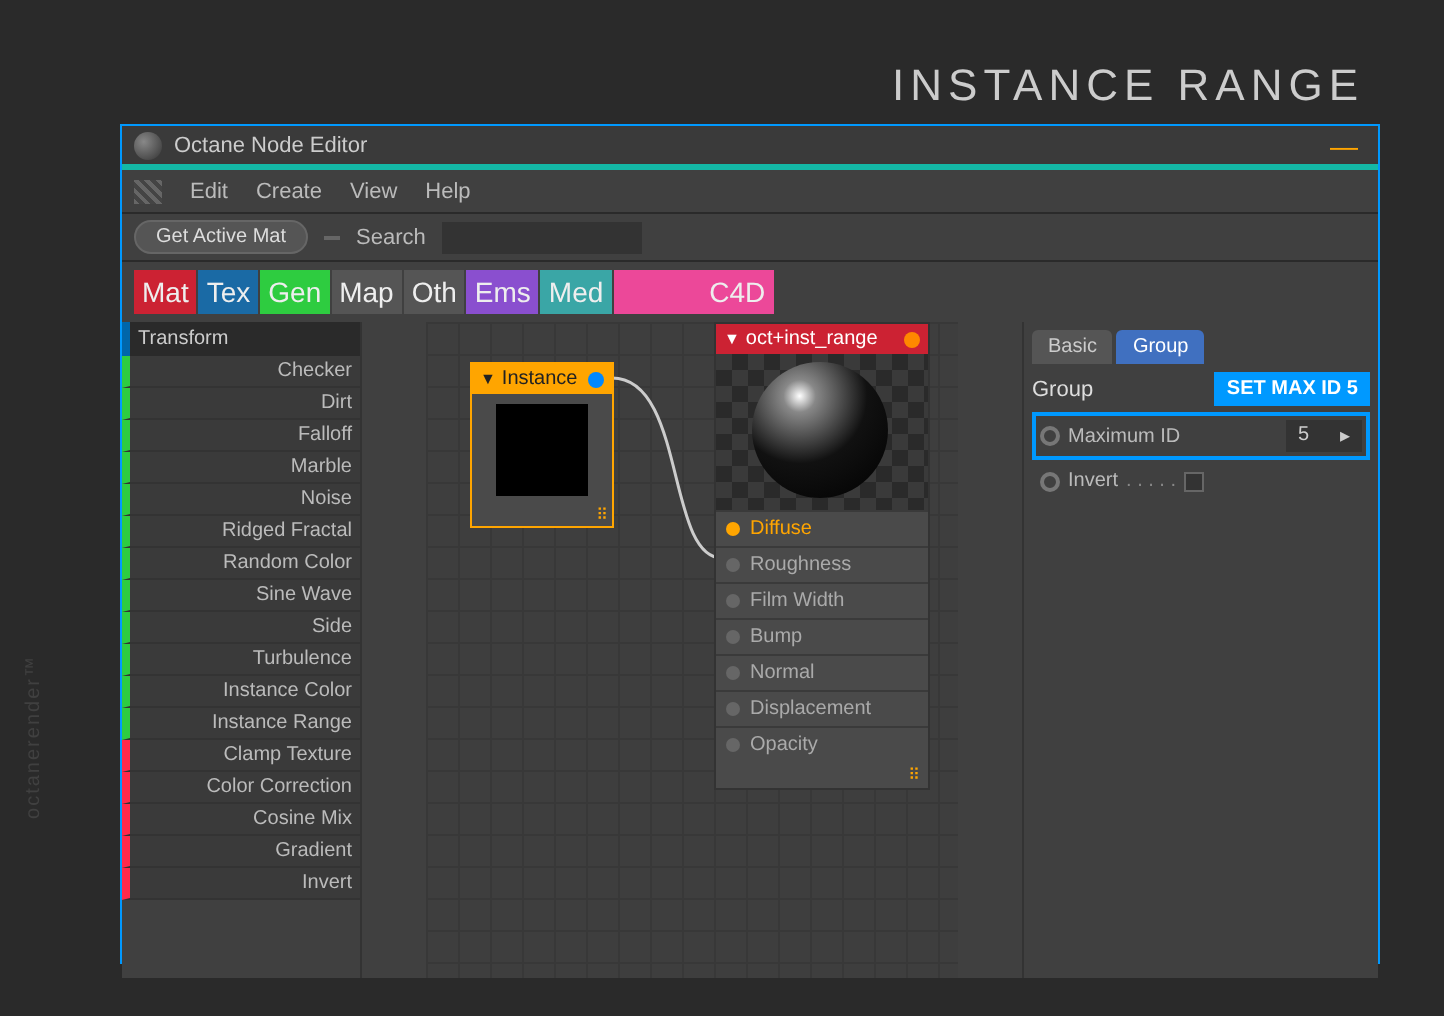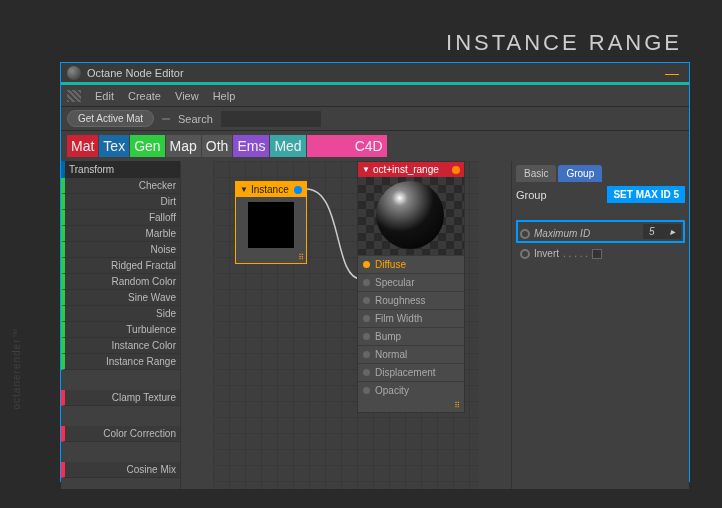--- a/index.html
+++ b/index.html
@@ -20,21 +20,21 @@
 .toolbar .sep { width:8px; height:2px; background:#666; }
 .search-label { color:#bbb; font-size:11px; }
 .search-box { width:100px; height:16px; background:#333; border:none; }
 .category-row { padding:4px 6px; display:flex; gap:1px; background:#404040; }
 .cat { font-size:14px; padding:3px 4px; color:#eee; }
 .content { display:flex; height:328px; background:#404040;gap:32px; }
 .left-panel { width:120px; overflow:hidden; border-right:1px solid #333; }
 .list-header { background:#2a2a2a; color:#ccc; font-size:10px; padding:3px 4px; border-left:4px solid #0066aa; }
 .list-item { background:#3a3a3a; color:#bbb; font-size:10px; padding:2px 4px; border-bottom:1px solid #333;text-align:right; }
 .li-green { border-left:4px solid #2ecc40; }
-.li-red { border-left:4px solid #ff2a4a;margin-top:20px; }
+.li-red { border-left:4px solid #ff2a4a; }
 .graph { flex:1; position:relative; background:#3e3e3e; background-image:linear-gradient(#383838 1px,transparent 1px),linear-gradient(90deg,#383838 1px,transparent 1px); background-size:16px 16px; }
 .node { position:absolute; }
 .instance-node { left:22px; top:20px; width:72px; border:1px solid #ffa500; }
 .node-head { background:#ffa500; color:#222; font-size:10px; padding:2px 4px; display:flex; align-items:center; gap:3px; }
 .node-head.red { background:#cc2233; color:#fff; }
 .node-head .tri { font-size:8px; }
 .node-head .port { width:8px; height:8px; border-radius:50%; margin-left:auto; }
 .instance-node .node-head .port { background:#0088ff; }
 .instance-node .body { height:56px; background:#4a4a4a; display:flex; align-items:center; justify-content:center; }
 .instance-node .swatch { width:46px; height:46px; background:#000; }
@@ -49,21 +49,21 @@
 .mat-foot { text-align:right; color:#ffa500; font-size:8px; padding:2px 4px; }
 svg.wire { position:absolute; left:0; top:0; width:100%; height:100%; pointer-events:none; }
 .right-panel { width:178px; background:#404040; border-left:1px solid #333; padding:4px; position:relative; }
 .tabs { display:flex; gap:2px; }
 .tab { font-size:10px; padding:3px 8px; border-radius:3px 3px 0 0; }
 .tab.basic { background:#555; color:#ccc; }
 .tab.group { background:#4070c0; color:#fff; }
 .group-head { display:flex; align-items:center; margin-top:4px; }
 .group-head .lbl { font-size:11px; color:#ddd; }
 .callout { background:#0099ff; color:#fff; font-size:10px; font-weight:bold; padding:3px 6px; margin-left:auto; }
-.param-row { display:flex; align-items:flex-end; margin-top:17px; border:2px solid #0099ff; padding:2px;font-style:italic; }
+.param-row { display:flex; align-items:center; margin-top:3px; border:2px solid #0099ff; padding:2px; }
 .param-row .radio { width:10px; height:10px; border-radius:50%; border:2px solid #777; margin-right:4px; }
 .param-row .plabel { font-size:10px; color:#bbb; }
 .param-row .val { margin-left:auto; background:#333; color:#ccc; font-size:10px; padding:2px 6px; width:38px; display:flex; justify-content:space-between; }
 .param-row2 { display:flex; align-items:center; margin-top:3px; padding:2px 4px; }
 .param-row2 .radio { width:10px; height:10px; border-radius:50%; border:2px solid #777; margin-right:4px; }
 .param-row2 .plabel { font-size:10px; color:#bbb; }
 .param-row2 .dots { color:#888; font-size:10px; margin:0 4px; }
 .param-row2 .chk { width:10px; height:10px; background:#333; border:1px solid #666; }
 </style>
 </head>
@@ -152,24 +152,20 @@
         <div class="preview">
           <div class="ball"></div>
         </div>
         <div id="slots">
             <div class="slot active">
               <span class="sock"></span>
               <span>Diffuse</span>
             </div>
             <div class="slot">
               <span class="sock"></span>
-              <span>Specular</span>
-            </div>
-            <div class="slot">
-              <span class="sock"></span>
               <span>Roughness</span>
             </div>
             <div class="slot">
               <span class="sock"></span>
               <span>Film Width</span>
             </div>
             <div class="slot">
               <span class="sock"></span>
               <span>Bump</span>
             </div>

